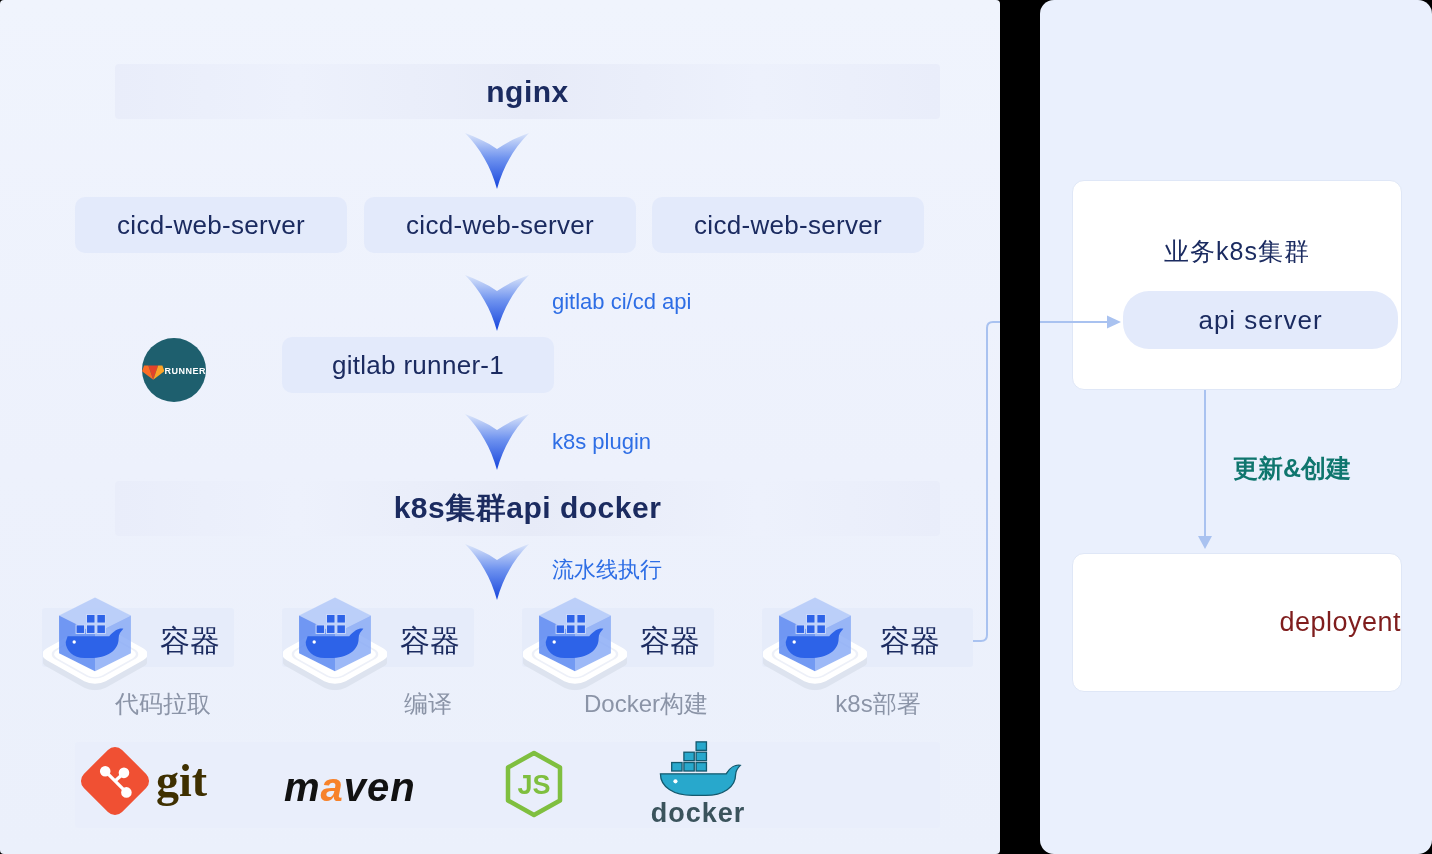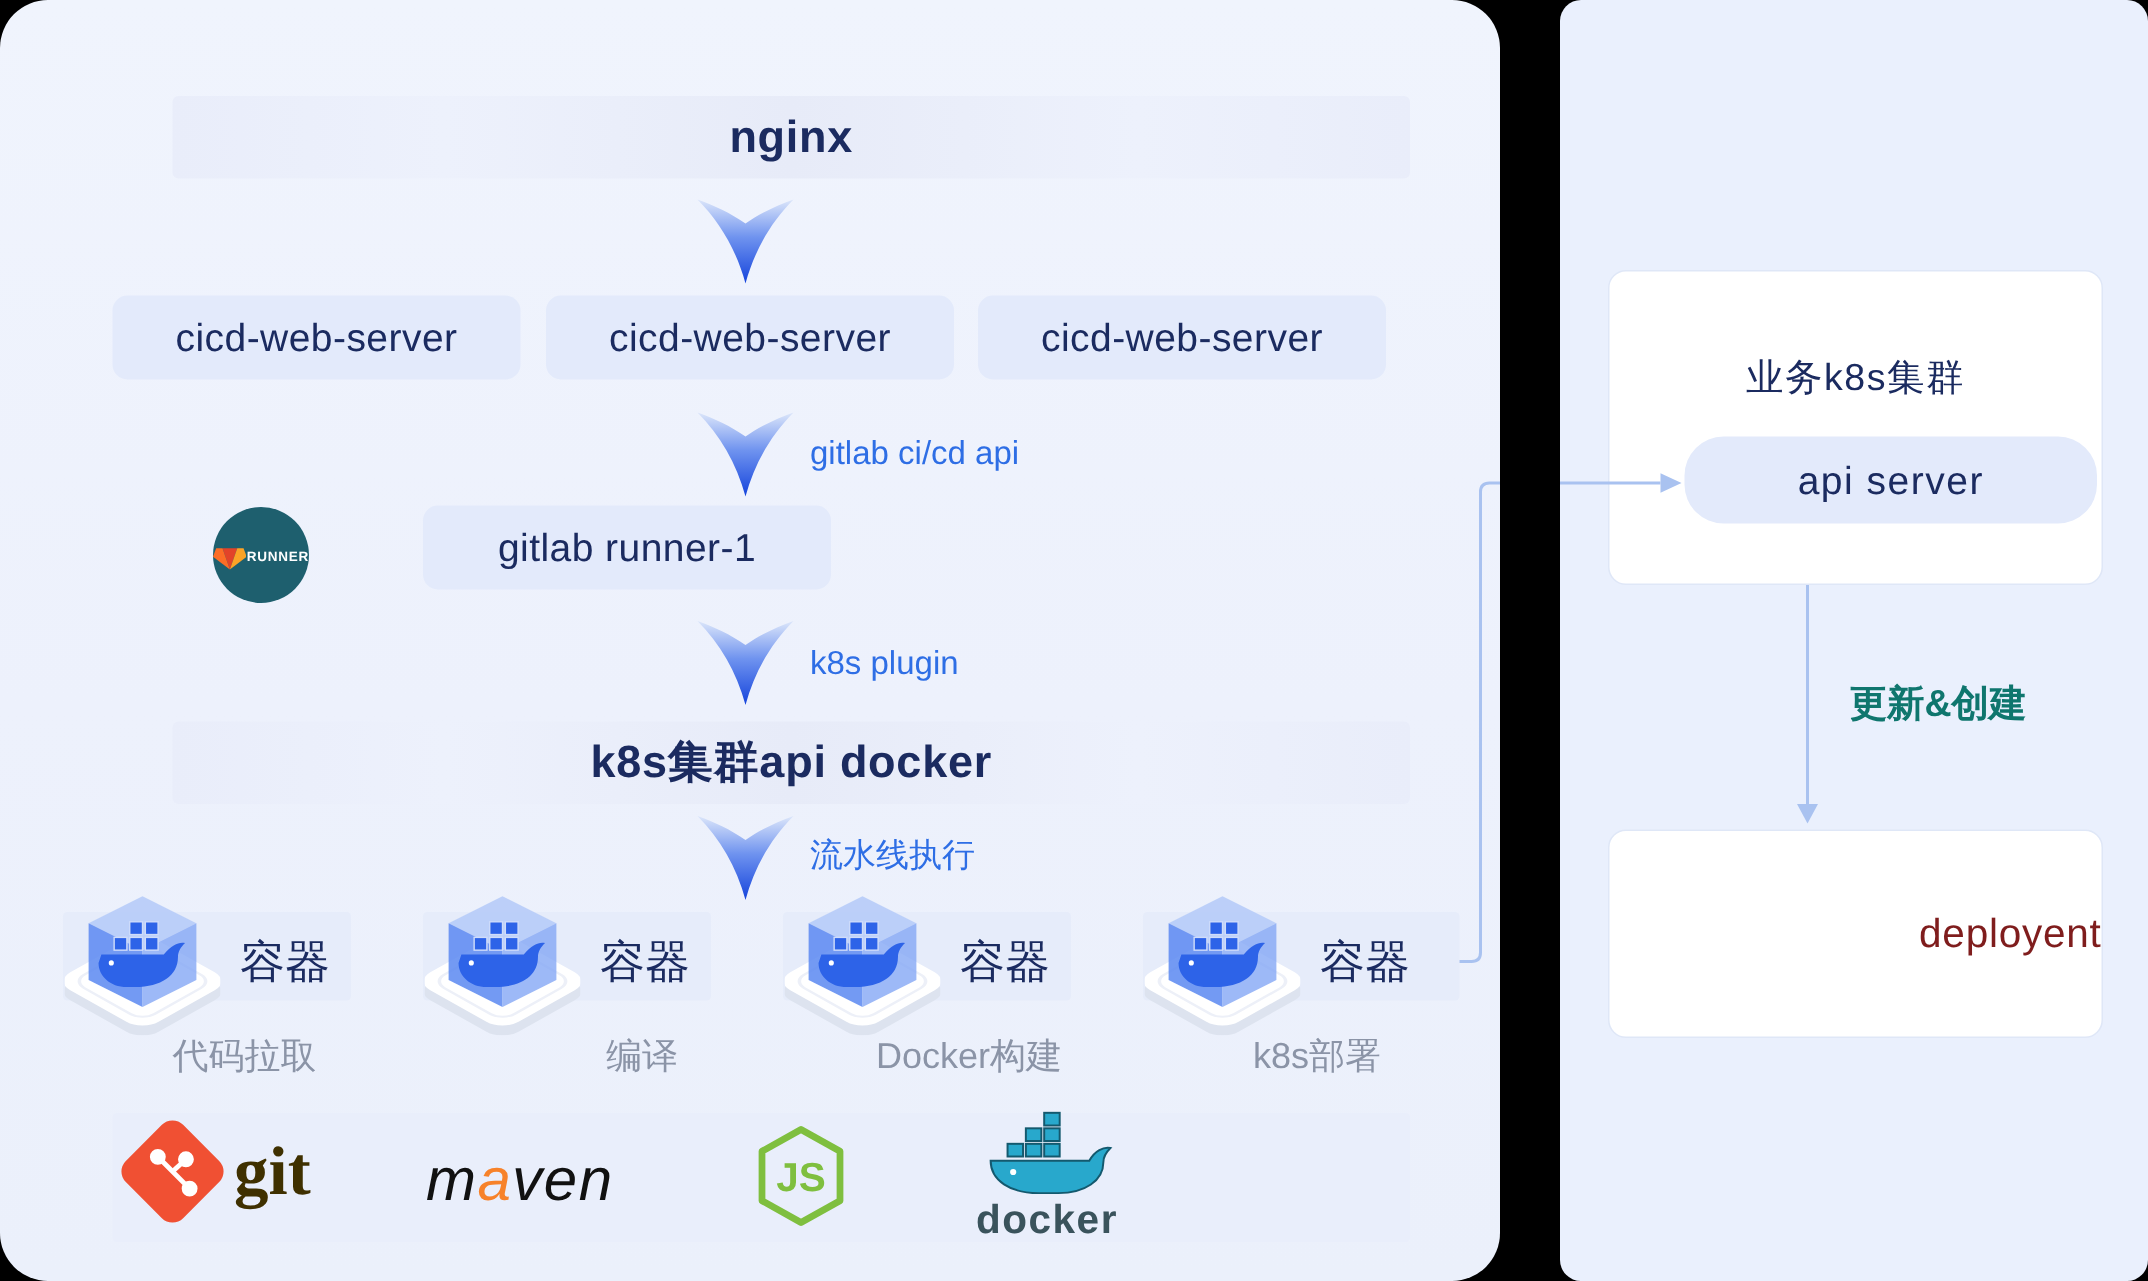--- a/index.html
+++ b/index.html
@@ -1,51 +1,51 @@
 <!DOCTYPE html>
 <html><head>
 <meta charset="utf-8">
 <style>
   html,body{margin:0;padding:0;background:#000;}
   .stage{position:relative;width:1432px;height:854px;background:#000;overflow:hidden;
          font-family:"Liberation Sans","DejaVu Sans",sans-serif;-webkit-font-smoothing:antialiased;}
   .panel{position:absolute;top:0;height:854px;}
-  .panel-left{left:0;width:1000px;border-radius:32px;background:linear-gradient(180deg,#f0f4fd 0%,#edf1fc 55%,#ebf0fb 100%);}
+  .panel-left{left:0;width:1000px;border-radius:4px;background:linear-gradient(180deg,#f0f4fd 0%,#edf1fc 55%,#ebf0fb 100%);}
   .panel-right{left:1040px;width:392px;border-radius:14px;background:#eaf0fd;}
 
   .banner{position:absolute;left:115px;width:825px;height:55px;border-radius:4px;
           display:flex;align-items:center;justify-content:center;
           background:linear-gradient(90deg,#e9edfa 0%,#edf1fc 22%,#e7ebf8 50%,#edf1fc 78%,#e9edfa 100%);
           color:#1b2b60;font-size:30px;font-weight:600;letter-spacing:.5px;}
   #banner-nginx{top:64px}
   #banner-k8s{top:481px}
 
   .node-box{position:absolute;height:56px;background:#e3eafb;border-radius:10px;
             display:flex;align-items:center;justify-content:center;
             font-size:26px;color:#1b2b60;letter-spacing:.3px;}
 
   .big-arrow{position:absolute;width:66px;height:58px;}
-  .arrow-label{position:absolute;font-size:22px;font-weight:500;color:#2e6ee5;white-space:nowrap;line-height:28px;}
+  .arrow-label{position:absolute;font-size:22px;font-weight:500;color:#2e6ee5;white-space:nowrap;line-height:28px;margin-left:12px;}
 
   .runner-badge{position:absolute;left:142px;top:338px;width:64px;height:64px;border-radius:50%;
                 background:#1e5f6e;display:flex;flex-direction:row;align-items:center;justify-content:center;}
   .runner-badge .txt{color:#fff;font-size:9px;font-weight:700;letter-spacing:.5px;margin-top:1px;}
 
   .ct-band{position:absolute;top:608px;height:59px;background:#e6ecfa;border-radius:3px;}
   .cube{position:absolute;top:591px;width:104px;height:100px;}
   .ct-label{position:absolute;top:621px;font-size:30px;font-weight:500;color:#1b2b60;white-space:nowrap;}
   .ct-step{position:absolute;top:688px;font-size:24px;color:#8b94a7;white-space:nowrap;transform:translateX(-50%);}
 
   .logo-band{position:absolute;left:75px;top:742px;width:865px;height:86px;background:#e9eefb;border-radius:3px;}
   .tool{position:absolute;display:flex;align-items:center;}
   .git-diamond{width:54px;height:54px;background:#f05033;border-radius:10px;transform:rotate(45deg);
                display:flex;align-items:center;justify-content:center;}
   .git-diamond svg{transform:rotate(-45deg);}
   .git-word{font-family:"Liberation Serif","DejaVu Serif",serif;font-weight:700;font-size:46px;color:#3f3000;margin-left:14px;line-height:1;}
-  .maven-word{font-size:40px;font-weight:400;font-style:italic;color:#111;letter-spacing:1px;}
+  .maven-word{font-size:40px;font-weight:700;font-style:italic;color:#111;letter-spacing:1px;}
   .maven-word .a{color:#f7822a;}
   .docker-col,.k8s-col,.node-col{display:flex;flex-direction:column;align-items:center;}
   .docker-word{font-size:27px;font-weight:700;color:#3a535c;letter-spacing:1px;line-height:1;margin-top:-2px;}
   .k8s-word{font-size:20px;font-weight:700;color:#111;line-height:1;margin-top:3px;}
 
   .cluster-box{position:absolute;left:32px;top:180px;width:328px;height:208px;background:#fff;
                border:1px solid #dfe7f7;border-radius:12px;}
   .cluster-title{position:absolute;left:0;top:38px;width:100%;text-align:center;
                  font-size:25px;font-weight:500;color:#1b2b60;letter-spacing:1px;margin-top:16px;}
   .api-box{position:absolute;left:50px;top:110px;width:275px;height:58px;background:#e3eafb;border-radius:26px;

